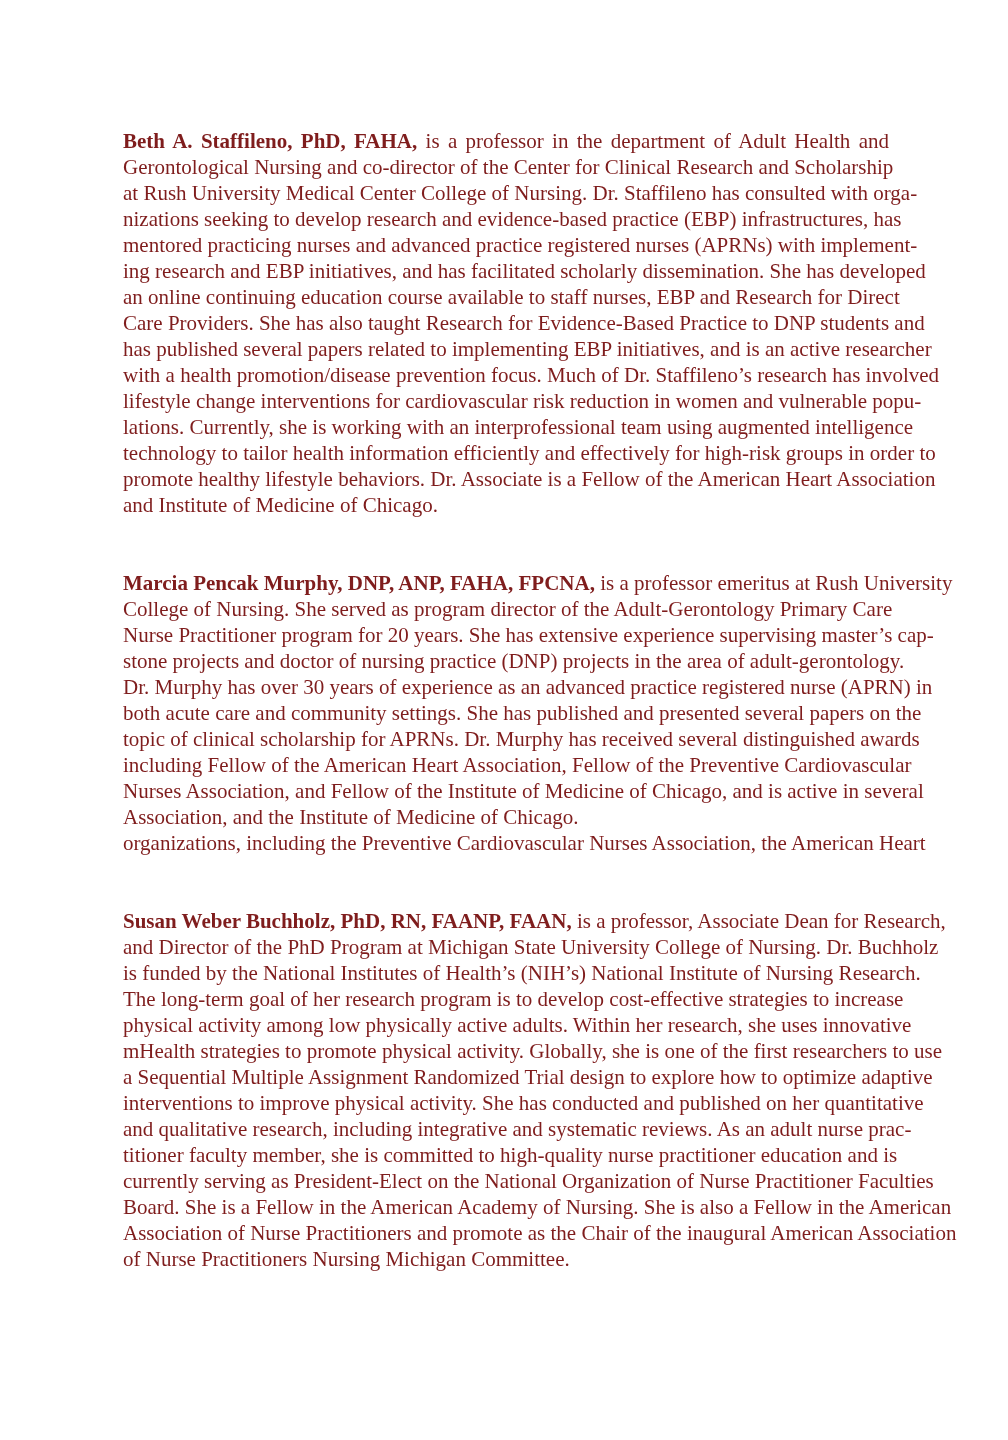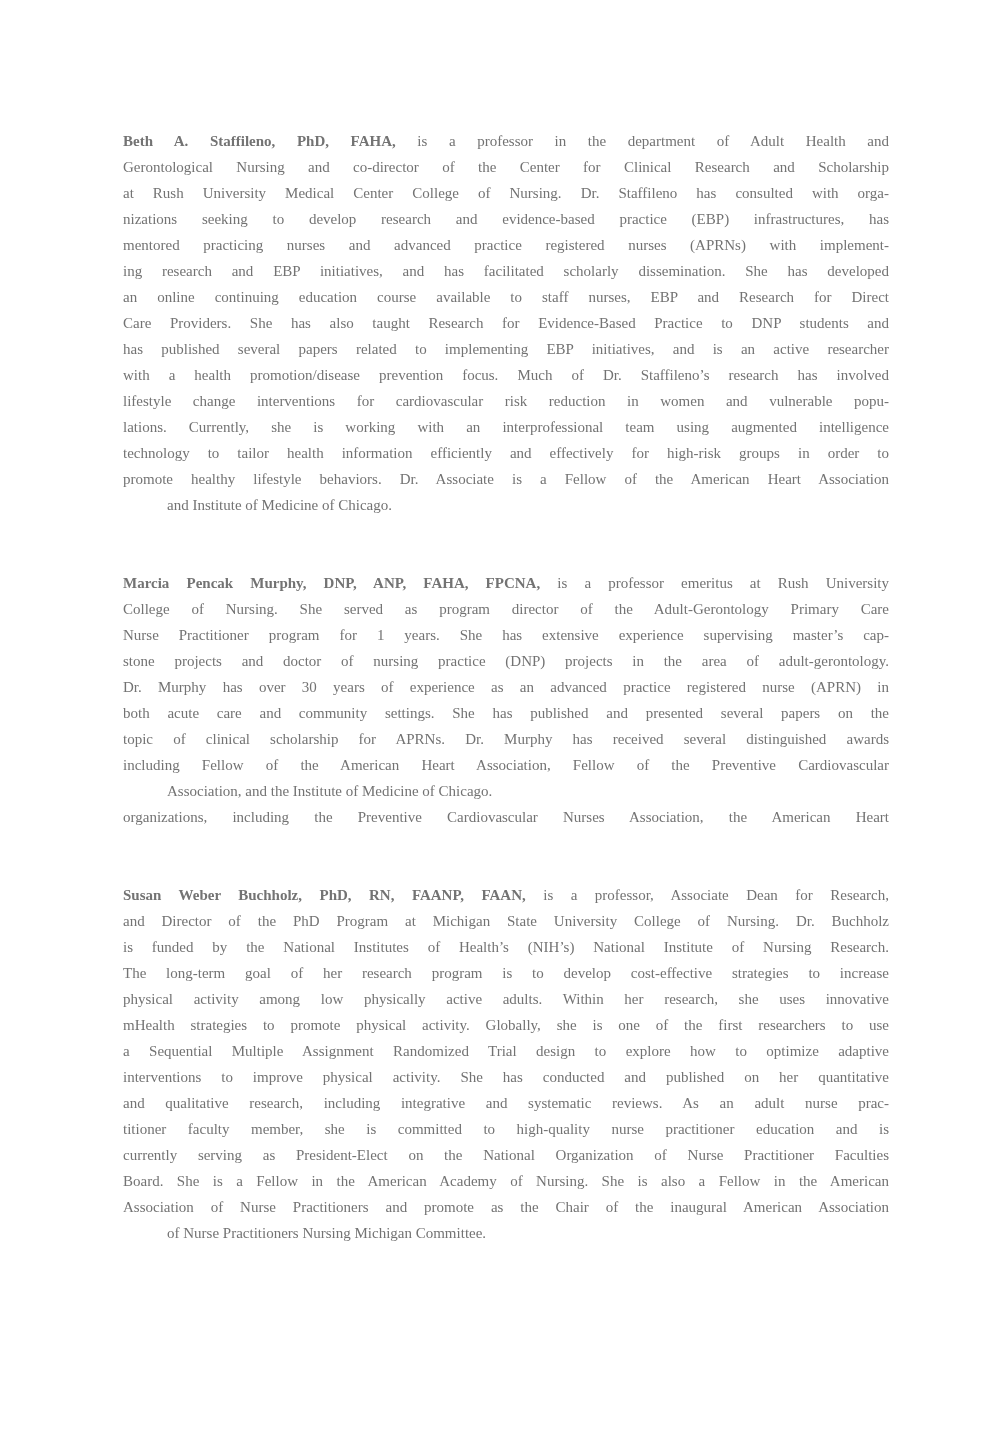--- a/index.html
+++ b/index.html
@@ -12,39 +12,38 @@
       height: 1440px;
       position: relative;
       overflow: hidden;
     }
     .page {
       position: absolute;
       left: 123px;
       top: 128px;
       width: 766px;
       font-family: "Liberation Serif", "DejaVu Serif", serif;
-      font-size: 15px;
-      color: #737373;
+      font-size: 21px;
+      color: #7f1d1d;
     }
     .bio {
       margin: 0 0 26px 0;
     }
     .bio:nth-of-type(2) { margin-top: 0; }
     .line {
       display: block;
       height: 26px;
       line-height: 26px;
       white-space: nowrap;
       text-align: justify;
       text-align-last: justify;
       overflow: visible;
     }
     .line.last {
       text-align-last: left;
-      margin-left: 44px;
     }
     .name {
       font-weight: bold;
     }
     .bio-gap {
       height: 26px;
     }
   </style>
 </head>
 <body>
@@ -67,26 +66,27 @@
     <span class="line">technology to tailor health information efficiently and effectively for high-risk groups in order to</span>
     <span class="line">promote healthy lifestyle behaviors. Dr. Associate is a Fellow of the American Heart Association</span>
     <span class="line last">and Institute of Medicine of Chicago.</span>
   </div>
 
   <div class="bio-gap"></div>
 
   <div class="bio">
     <span class="line"><span class="name">Marcia Pencak Murphy, DNP, ANP, FAHA, FPCNA,</span><span> is a professor emeritus at Rush University</span></span>
     <span class="line">College of Nursing. She served as program director of the Adult-Gerontology Primary Care</span>
-    <span class="line">Nurse Practitioner program for 1 years. She has extensive experience supervising master’s cap-</span>
+    <span class="line">Nurse Practitioner program for 20 years. She has extensive experience supervising master’s cap-</span>
     <span class="line">stone projects and doctor of nursing practice (DNP) projects in the area of adult-gerontology.</span>
     <span class="line">Dr. Murphy has over 30 years of experience as an advanced practice registered nurse (APRN) in</span>
     <span class="line">both acute care and community settings. She has published and presented several papers on the</span>
     <span class="line">topic of clinical scholarship for APRNs. Dr. Murphy has received several distinguished awards</span>
     <span class="line">including Fellow of the American Heart Association, Fellow of the Preventive Cardiovascular</span>
+    <span class="line">Nurses Association, and Fellow of the Institute of Medicine of Chicago, and is active in several</span>
     <span class="line last">Association, and the Institute of Medicine of Chicago.</span>
     <span class="line">organizations, including the Preventive Cardiovascular Nurses Association, the American Heart</span>
   </div>
 
   <div class="bio-gap"></div>
 
   <div class="bio">
     <span class="line"><span class="name">Susan Weber Buchholz, PhD, RN, FAANP, FAAN,</span><span> is a professor, Associate Dean for Research,</span></span>
     <span class="line">and Director of the PhD Program at Michigan State University College of Nursing. Dr. Buchholz</span>
     <span class="line">is funded by the National Institutes of Health’s (NIH’s) National Institute of Nursing Research.</span>

